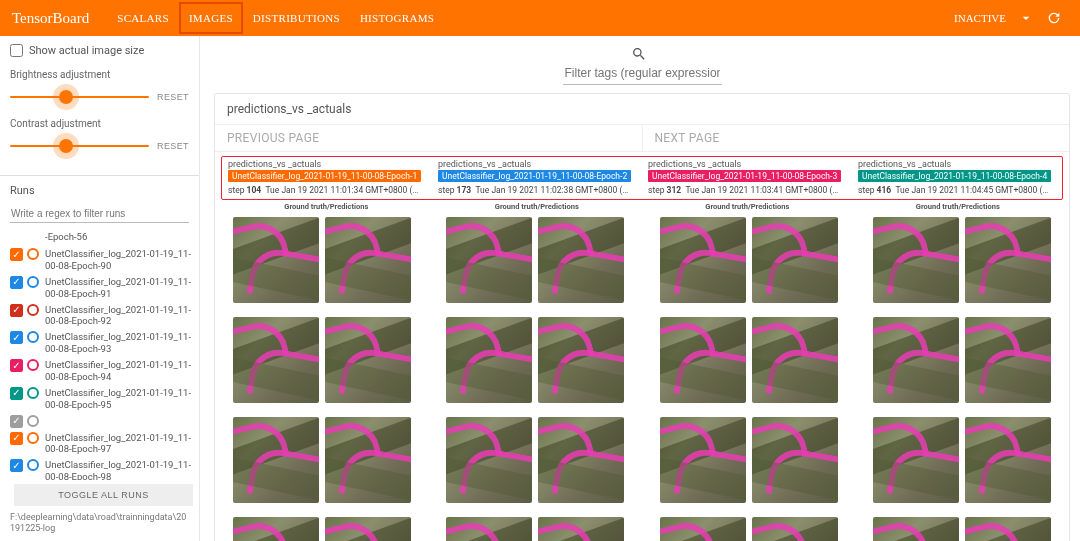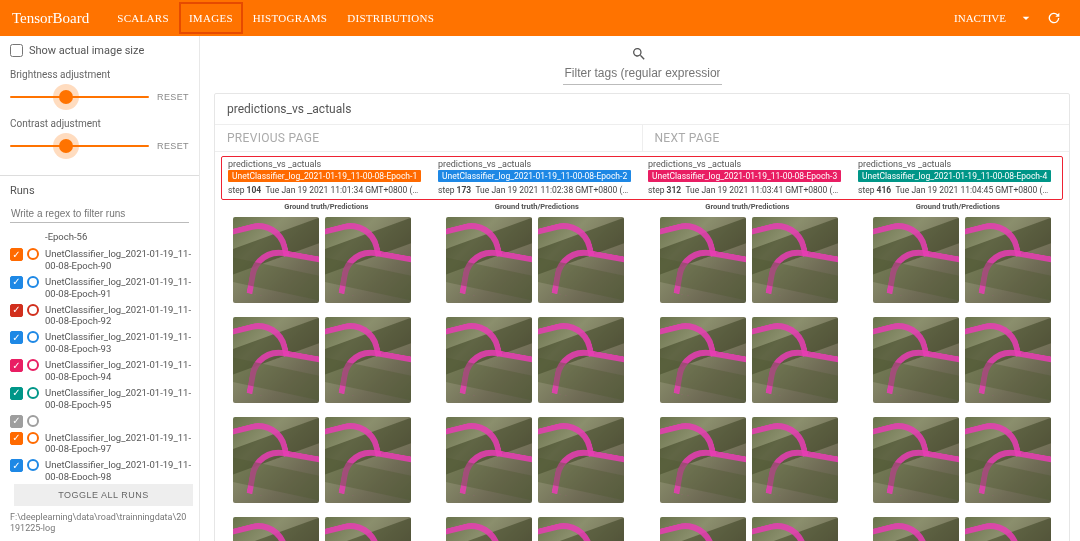--- a/index.html
+++ b/index.html
@@ -70,22 +70,22 @@
   .sidebar ::-webkit-scrollbar-thumb { background:#bbb; border-radius:4px; }
 </style>
 </head>
 <body>
 
 <div class="header">
   <div class="brand">TensorBoard</div>
   <div id="tabs-container" style="display: flex;">
       <div class="tab">SCALARS</div>
       <div class="tab active">IMAGES</div>
+      <div class="tab">DISTRIBUTIONS</div>
       <div class="tab">HISTOGRAMS</div>
-      <div class="tab">DISTRIBUTIONS</div>
     </div>
   <div class="spacer"></div>
   <span class="inactive-lbl">INACTIVE</span>
   <svg class="hdr-icon" viewBox="0 0 24 24">
       <path d="M7 10l5 5 5-5z"></path>
     </svg>
   <svg class="hdr-icon" viewBox="0 0 24 24">
       <path d="M17.65 6.35A8 8 0 1 0 20 12h-2a6 6 0 1 1-1.76-4.24L14 10h6V4l-2.35 2.35z"></path>
     </svg>
 </div>

